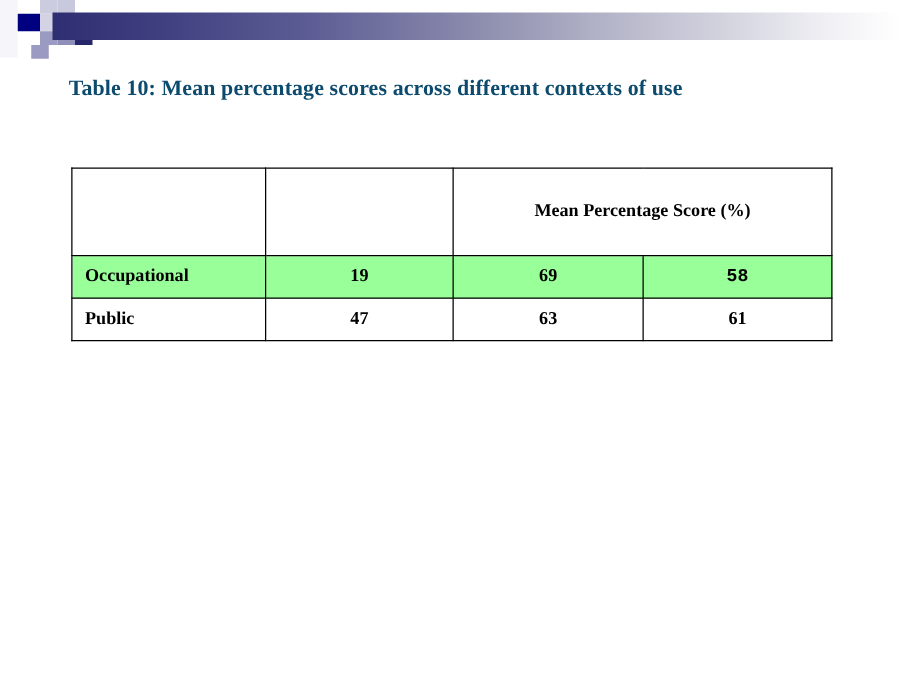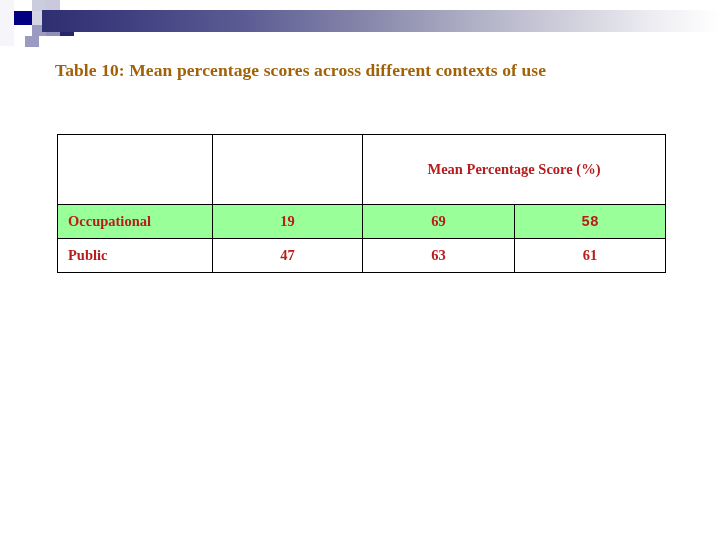--- a/index.html
+++ b/index.html
@@ -45,34 +45,34 @@
     position: absolute;
   }
   
   #page-title {
     position: absolute;
     left: 55px;
     top: 60px;
     width: 620px;
     font-size: 17.5px;
     font-weight: bold;
-    color: #a16207;
+    color: #0c4a6e;
     letter-spacing: 0.1px;
     white-space: nowrap;
   }
 
   
   #scores-table {
     position: absolute;
     left: 57px;
     top: 134px;
     width: 608px;
     border-collapse: collapse;
     table-layout: fixed;
-    color: #b91c1c;
+    color: #000000;
     padding-left: 12px;
   }
   #scores-table td {
     border: 1.5px solid #000000;
     padding: 0 10px;
     font-size: 14.5px;
     font-weight: bold;
     vertical-align: middle;
   }
   .col-context  { width: 155px; }

